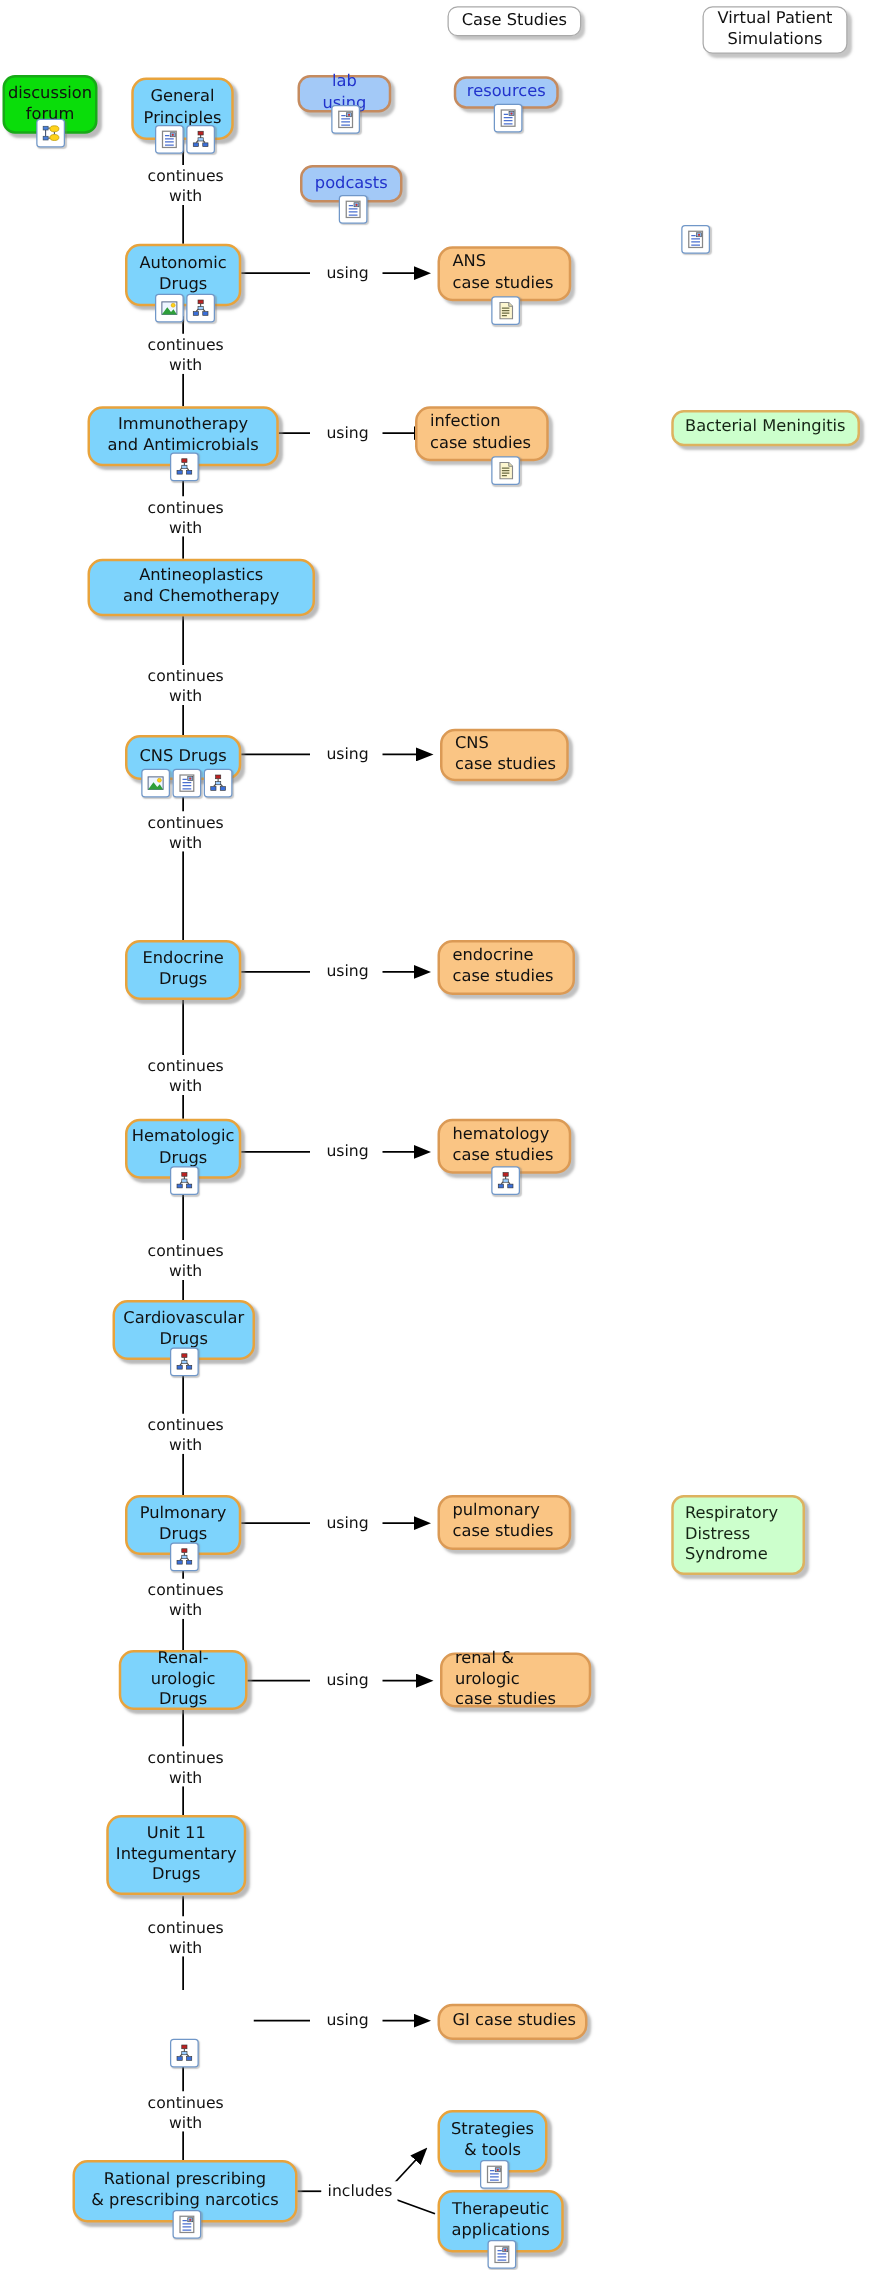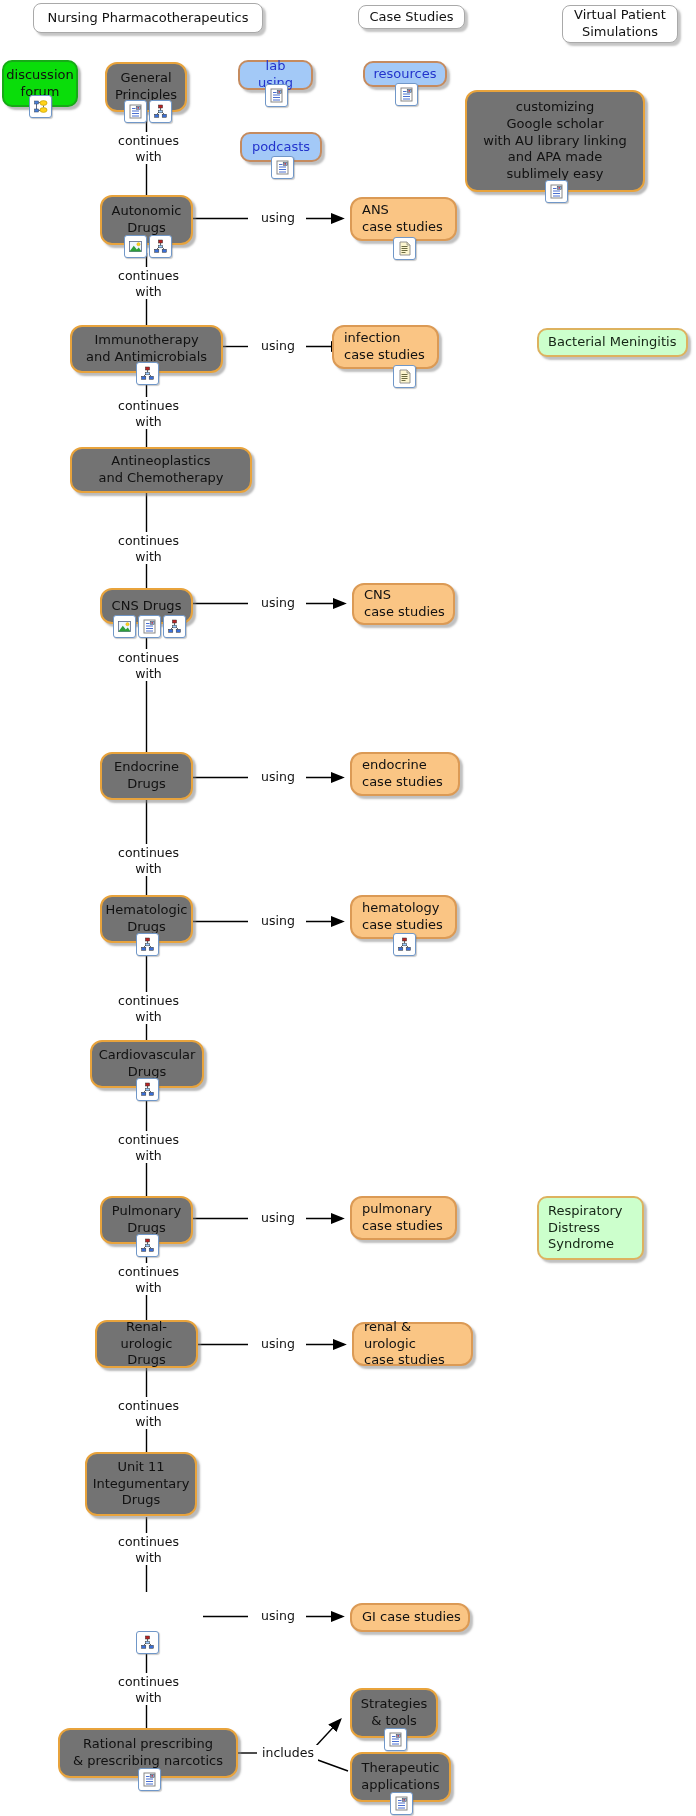--- a/index.html
+++ b/index.html
@@ -3,21 +3,21 @@
 <meta charset="utf-8">
 <style>
   html,body{margin:0;padding:0;background:#fff;}
   .canvas{position:relative;width:696px;height:1816px;background:#ffffff;overflow:hidden;
           font-family:"DejaVu Sans","Liberation Sans",sans-serif;color:#111;}
   svg.overlay{position:absolute;left:0;top:0;z-index:1;}
   .node{position:absolute;box-sizing:border-box;z-index:2;display:flex;align-items:center;justify-content:center;
         text-align:center;white-space:pre-line;font-size:13px;line-height:1.3;padding:3px 6px;border-radius:12px;}
   .hdr{background:#ffffff;border:1px solid #a9a9a9;border-radius:8px;color:#111;
        box-shadow:3px 3px 2px rgba(150,150,150,0.55);}
-  .topic{background:#737373;border:2px solid #e8a33c;color:#111;
+  .topic{background:#7dd3fc;border:2px solid #e8a33c;color:#111;
          box-shadow:3px 3px 2px rgba(130,130,130,0.55);}
   .case{background:#fac584;border:2px solid #db9a55;color:#111;justify-content:flex-start;text-align:left;
         padding-left:10px;box-shadow:3px 3px 2px rgba(130,130,130,0.5);}
   .resource{background:#a3c9f7;border:2px solid #c58b5f;color:#2233cc;border-radius:10px;
         box-shadow:3px 3px 2px rgba(130,130,130,0.5);}
   .sim{background:#ccffcc;border:2px solid #ddb25f;color:#152415;justify-content:flex-start;text-align:left;
         padding-left:9px;border-radius:10px;box-shadow:3px 3px 2px rgba(130,130,130,0.5);}
   .forum{background:#0add0a;border:2px solid #17aa17;color:#111;border-radius:10px;
         box-shadow:3px 3px 2px rgba(130,130,130,0.55);}
   .link-label{position:absolute;z-index:3;font-size:12.5px;line-height:1.25;text-align:center;
@@ -119,21 +119,20 @@
         <line x1="304" y1="1344.5" x2="344" y2="1344.5" marker-end="url(#arrow)"></line>
       <line x1="203" y1="1616.5" x2="248" y2="1616.5"></line> 
         <line x1="304" y1="1616.5" x2="342" y2="1616.5" marker-end="url(#arrow)"></line>
 
       <line x1="238" y1="1753" x2="257" y2="1753"></line>
       <line x1="315" y1="1747" x2="340" y2="1720" marker-end="url(#arrow)"></line>
       <line x1="315" y1="1759" x2="348" y2="1771"></line>
     </g>
   </svg>
 
-  <div class="node hdr" style="left:33px;top:3px;width:230px;height:30px">Nursing Pharmacotherapeutics</div>
   <div class="node hdr" style="left:358px;top:5px;width:107px;height:24px">Case Studies</div>
   <div class="node hdr" style="left:562px;top:5px;width:116px;height:38px">Virtual Patient
 Simulations</div>
 
   <div class="node forum" style="left:2px;top:60px;width:76px;height:47px">discussion
 forum</div>
   <div class="icons" style="left:29px;top:95px">
     <span class="icon-btn">
         <svg class="ic">
           <use href="#ic-discussion"></use>
@@ -176,25 +175,20 @@
 
   <div class="node resource" style="left:363px;top:61px;width:84px;height:26px">resources</div>
   <div class="icons" style="left:395px;top:83px">
     <span class="icon-btn">
         <svg class="ic">
           <use href="#ic-docimg"></use>
         </svg>
       </span>
   </div>
 
-  <div class="node topic" style="left:465px;top:90px;width:180px;height:102px">customizing
-Google scholar
-with AU library linking
-and APA made
-sublimely easy</div>
   <div class="icons" style="left:545px;top:180px">
     <span class="icon-btn">
         <svg class="ic">
           <use href="#ic-docimg"></use>
         </svg>
       </span>
   </div>
 
   <div class="node topic" style="left:100px;top:195px;width:93px;height:50px">Autonomic
 Drugs</div>

